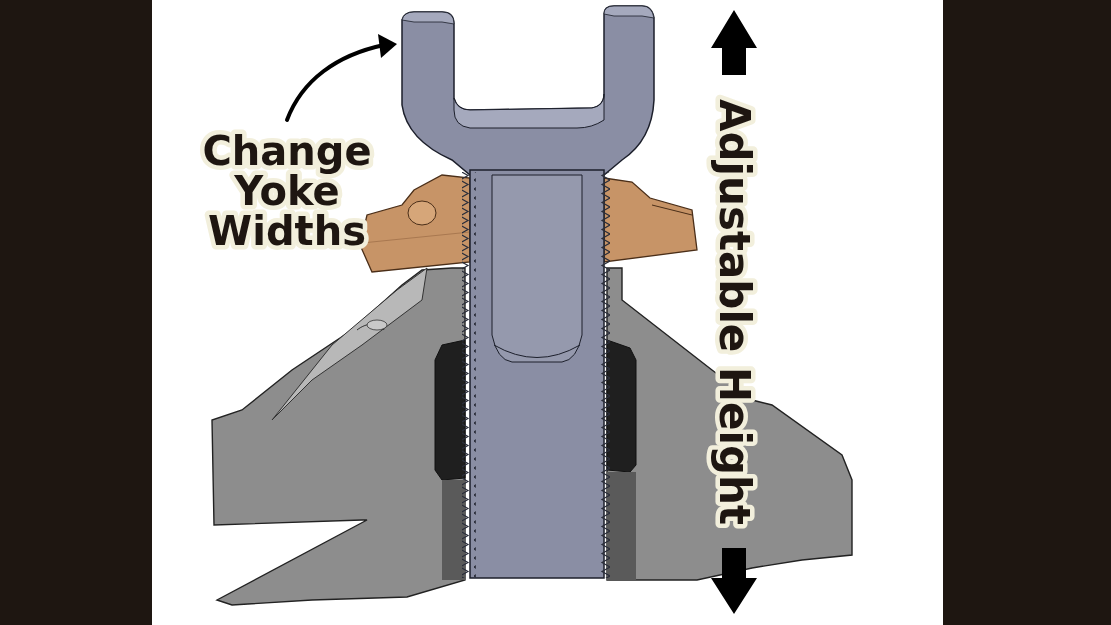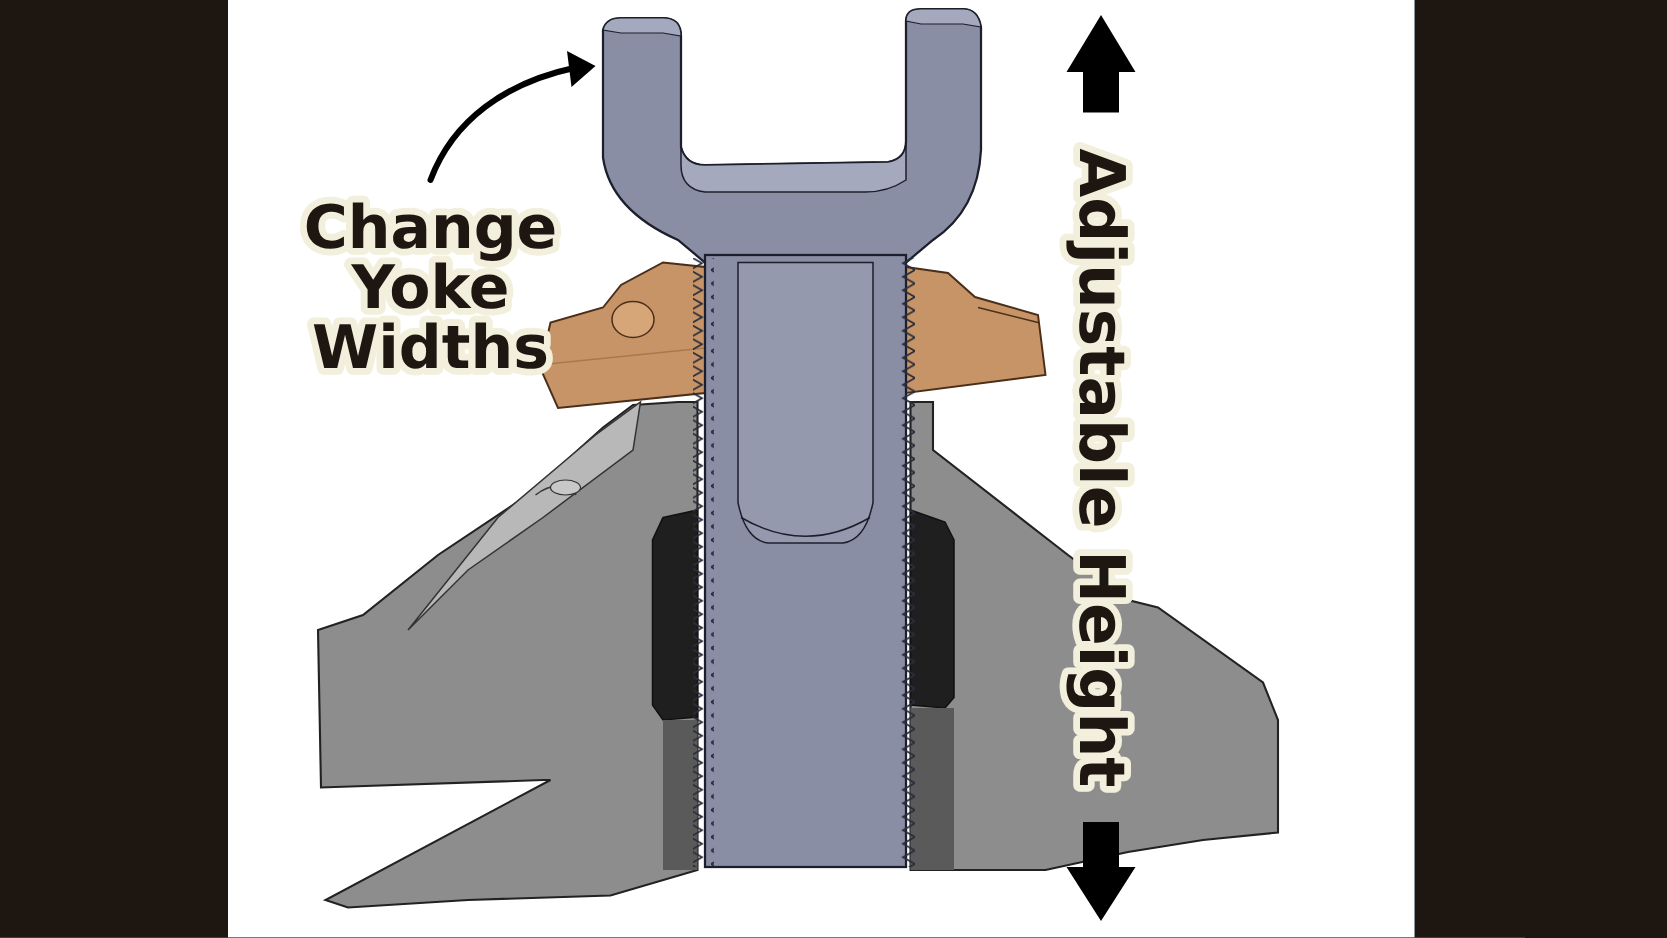--- a/index.html
+++ b/index.html
@@ -7,21 +7,21 @@
       padding: 0;
       width: 1111px;
       height: 625px;
       overflow: hidden;
       background: #1e1611;
     }
     .frame {
       position: relative;
       width: 1111px;
       height: 625px;
-      background: #0c4a6e;
+      background: #0ea5e9;
     }
     .side-bar {
       position: absolute;
       top: 0;
       height: 625px;
       background: #1e1611;
     }
     .side-bar.left { left: 0; width: 152px; }
     .side-bar.right { left: 943px; width: 168px; }
     .canvas {

